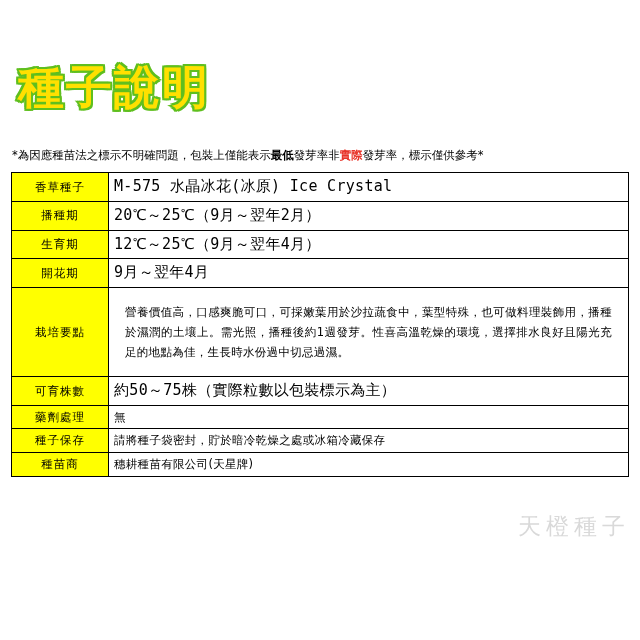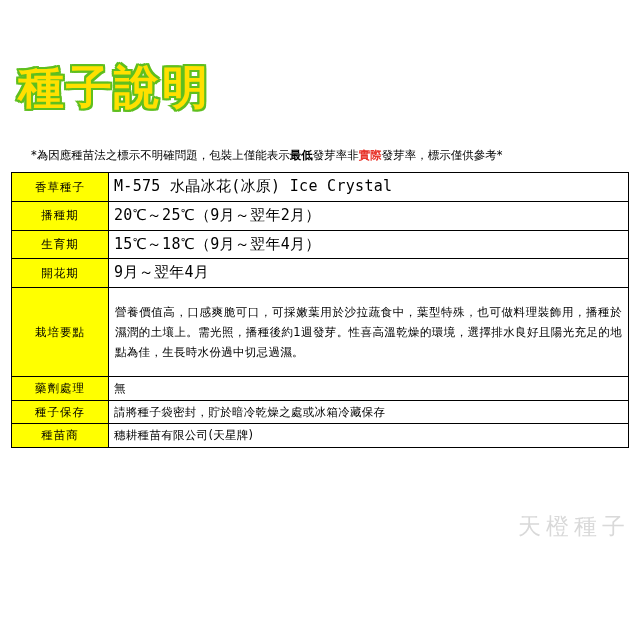--- a/index.html
+++ b/index.html
@@ -40,21 +40,20 @@
   }
   
   .notice {
     position: absolute;
     left: 12px;
     top: 148px;
     font-size: 11.5px;
     color: #000000;
     white-space: nowrap;
     letter-spacing: 0px;
-    margin-left: 19px;
   }
   .notice .em-black {
     font-weight: bold;
   }
   .notice .em-red {
     color: #e8352b;
     font-weight: bold;
   }
   
   table.spec {
@@ -90,21 +89,21 @@
   td.value.cjk {
     font-family: "DejaVu Sans", "Liberation Sans", sans-serif;
     font-size: 11.5px;
   }
   tr.tall td {
     height: 78px;
   }
   td.value.para {
     vertical-align: middle;
     line-height: 1.75;
-    padding: 5px 6px;
+    padding: 5px 16px;
     text-align: justify;
   }
   
   .watermark {
     position: absolute;
     right: 10px;
     bottom: 14px;
     font-family: "DejaVu Serif", "Liberation Serif", serif;
     font-size: 23px;
     color: #d9d9d9;
@@ -126,29 +125,33 @@
       <tr>
         <td class="label">香草種子</td>
         <td class="value">M-575 水晶冰花(冰原) Ice Crystal</td>
       </tr>
       <tr>
         <td class="label">播種期</td>
         <td class="value">20℃～25℃（9月～翌年2月）</td>
       </tr>
       <tr>
         <td class="label">生育期</td>
-        <td class="value">15℃～18℃（9月～翌年4月）</td>
+        <td class="value">12℃～25℃（9月～翌年4月）</td>
       </tr>
       <tr>
         <td class="label">開花期</td>
         <td class="value">9月～翌年4月</td>
       </tr>
       <tr class="tall">
         <td class="label">栽培要點</td>
         <td class="value para cjk">營養價值高，口感爽脆可口，可採嫩葉用於沙拉蔬食中，葉型特殊，也可做料理裝飾用，播種於濕潤的土壤上。需光照，播種後約1週發芽。性喜高溫乾燥的環境，選擇排水良好且陽光充足的地點為佳，生長時水份過中切忌過濕。</td>
+      </tr>
+      <tr>
+        <td class="label">可育株數</td>
+        <td class="value">約50～75株（實際粒數以包裝標示為主）</td>
       </tr>
       <tr>
         <td class="label">藥劑處理</td>
         <td class="value cjk">無</td>
       </tr>
       <tr>
         <td class="label">種子保存</td>
         <td class="value cjk">請將種子袋密封，貯於暗冷乾燥之處或冰箱冷藏保存</td>
       </tr>
       <tr>

